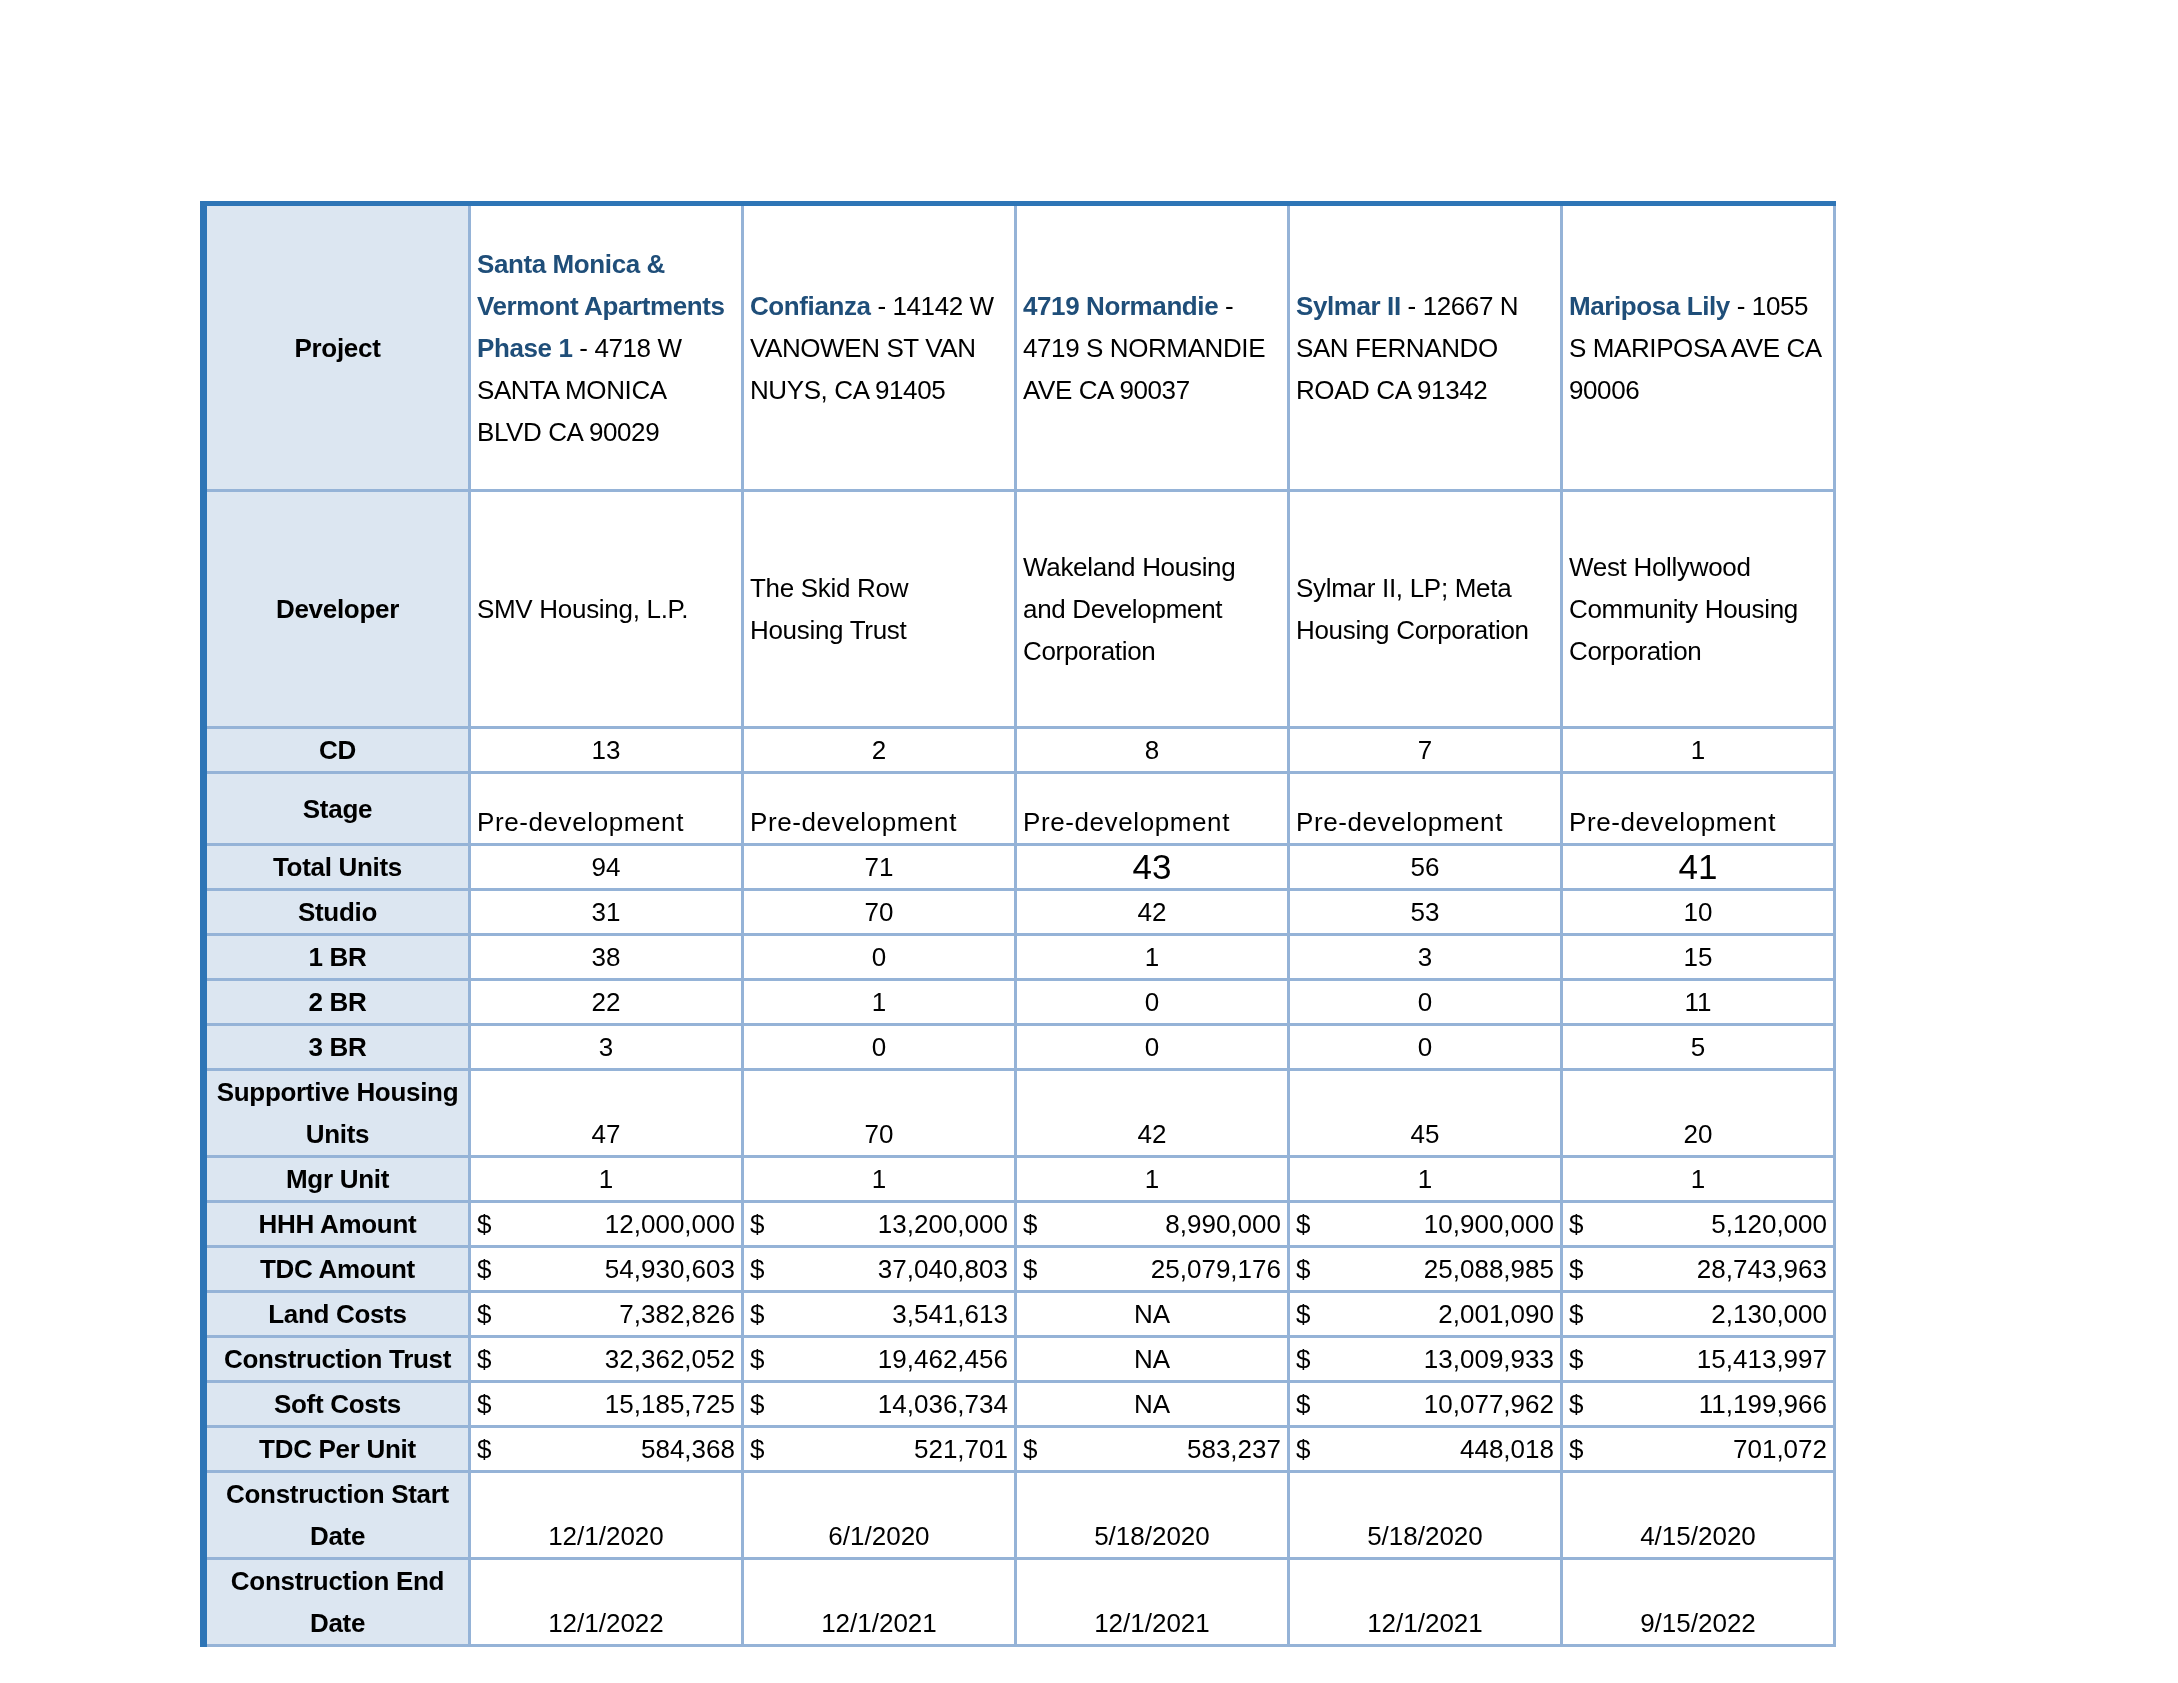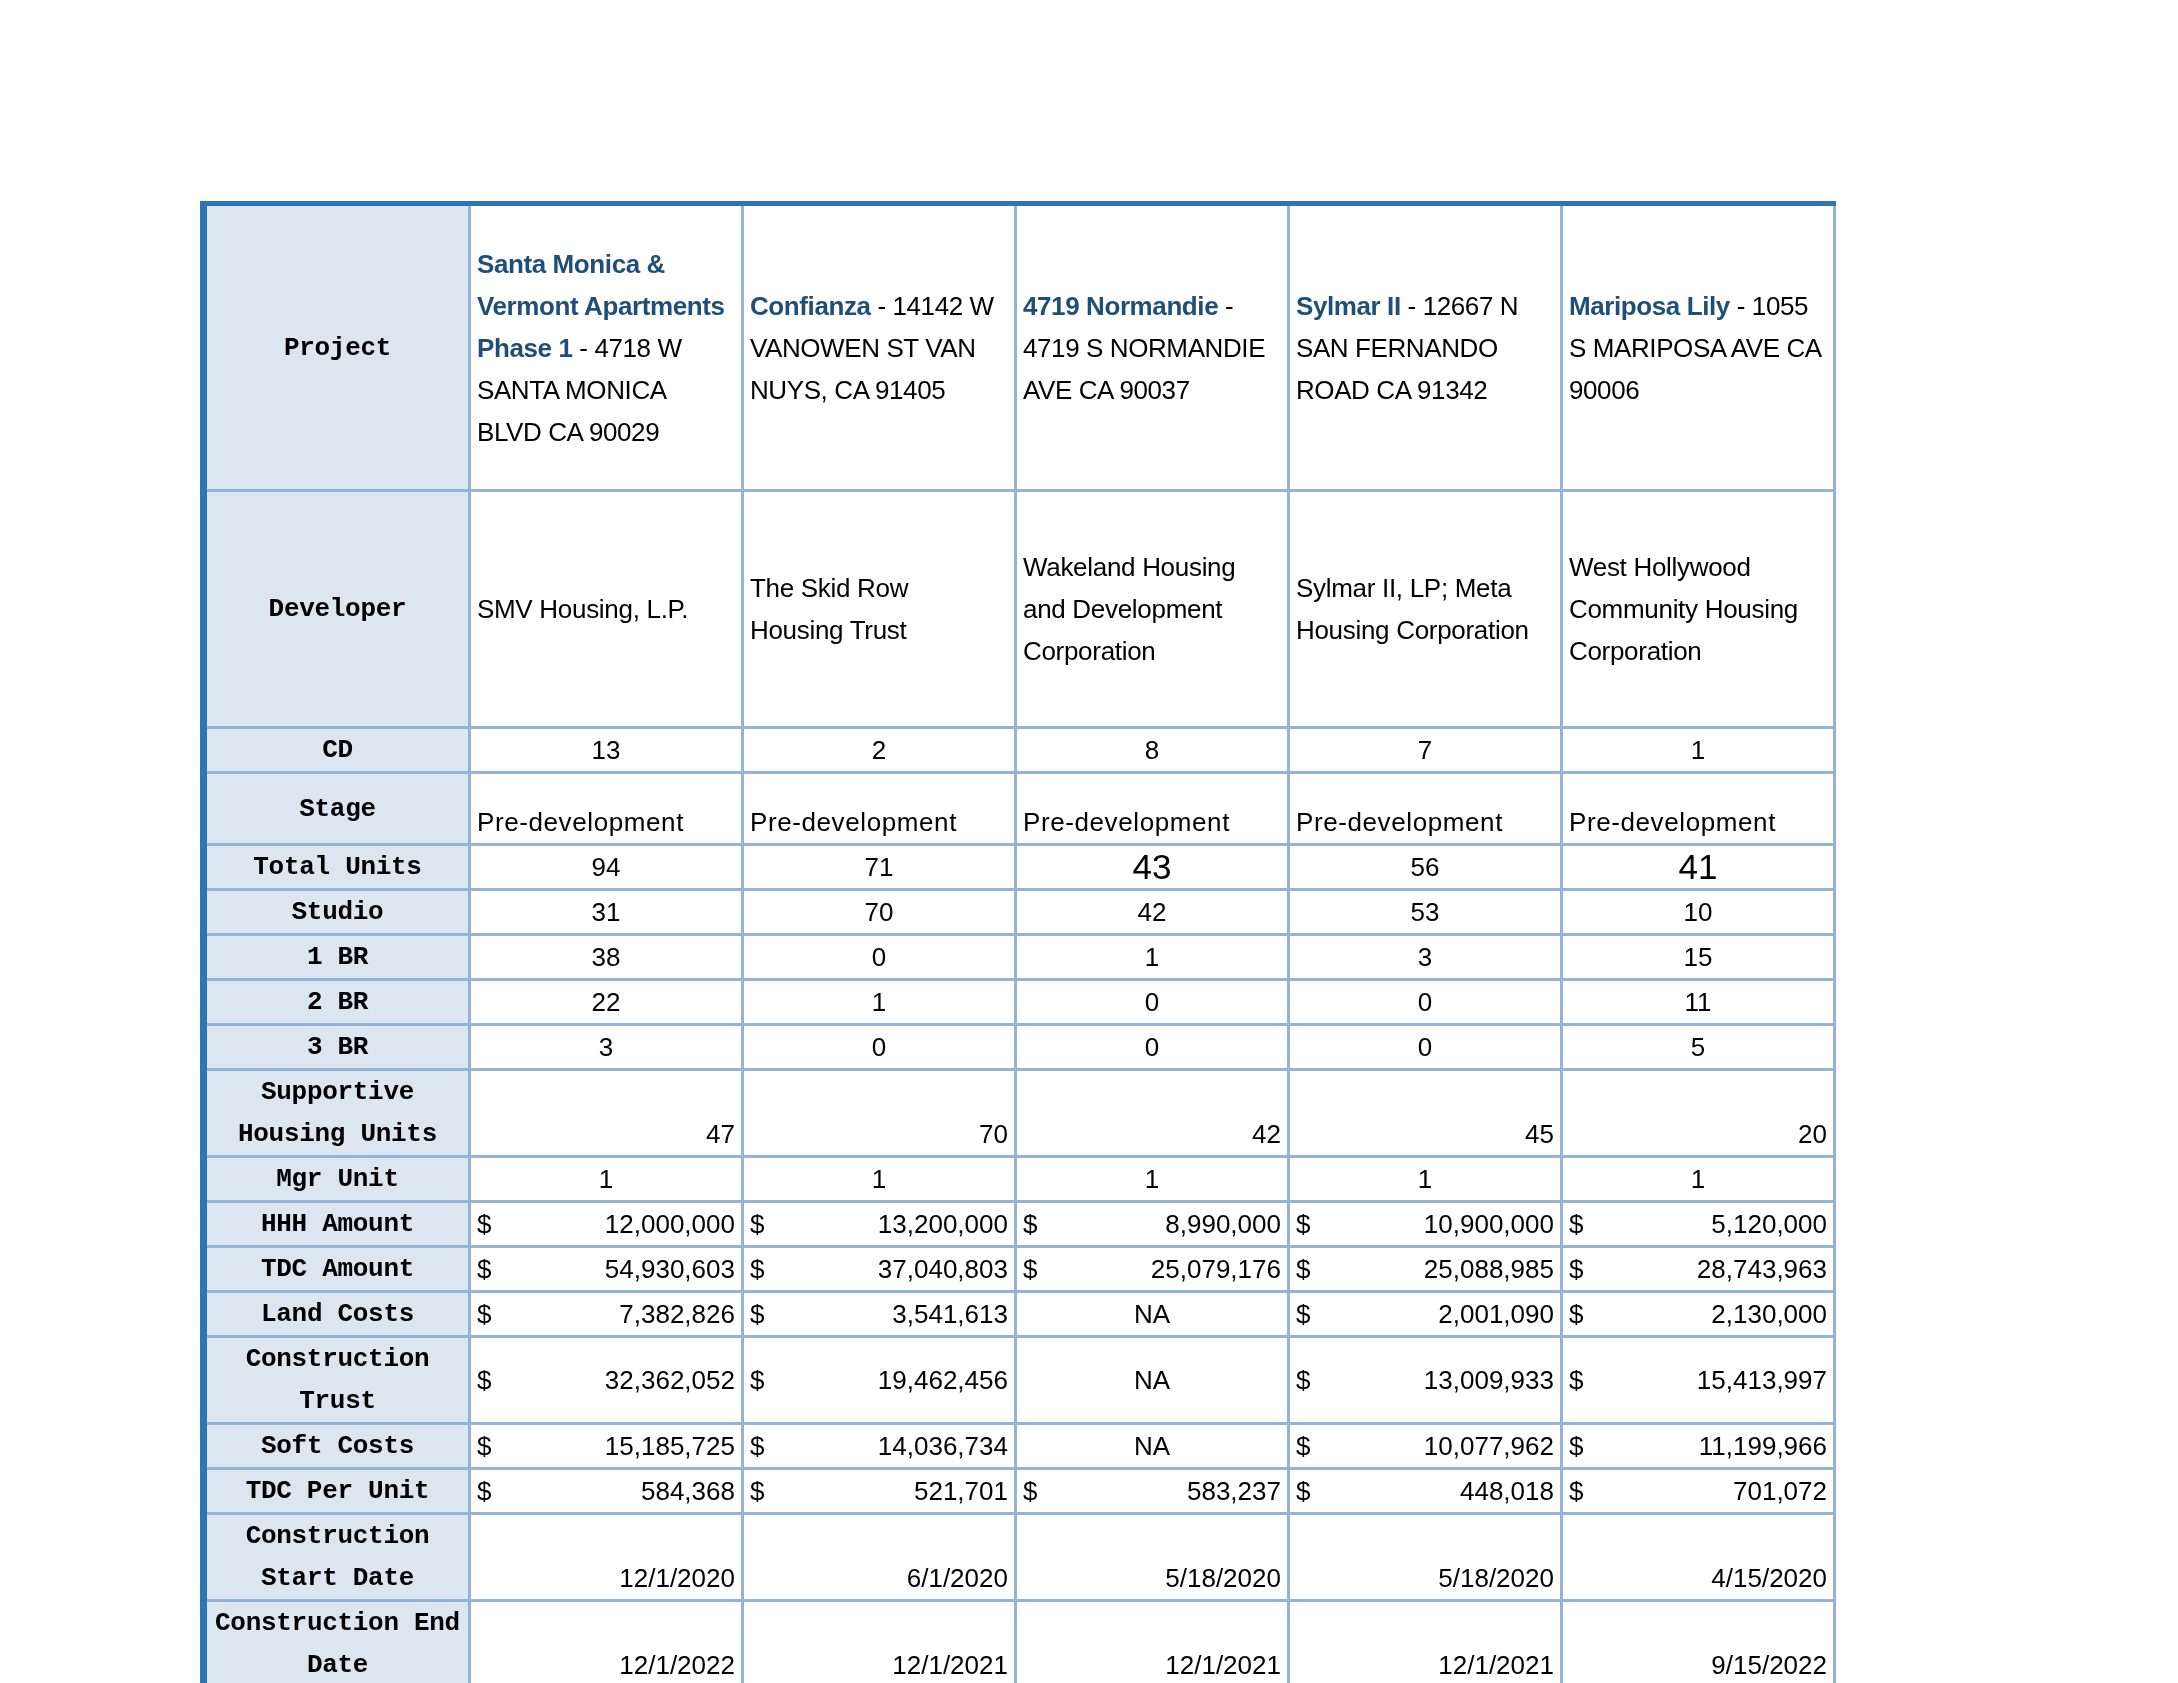--- a/index.html
+++ b/index.html
@@ -38,21 +38,20 @@
       line-height: 42px;
     }
     th.row-label {
       background: #DCE6F1;
       font-weight: bold;
       text-align: center;
       font-size: 23px;
       line-height: 34px;
       letter-spacing: -0.3px;
       vertical-align: middle;
-      font-family: Liberation Mono, monospace;
     }
     td.cell { background: #ffffff; }
     .r-project td, .r-project th { height: 283px; }
     .r-developer td, .r-developer th { height: 234px; }
     .r-single td, .r-single th { height: 36px; }
     .r-stage td, .r-stage th { height: 69px; }
     .r-double td, .r-double th { height: 65px; }
     .r-start td, .r-start th { height: 63px; }
     .r-end td, .r-end th { height: 64px; }
 
@@ -79,21 +78,21 @@
     td.total-cell { font-size: 24px; }
     td.total-cell.large { font-size: 35px; }
     td.stage-cell {
       vertical-align: bottom;
       font-size: 28px;
       line-height: 36px;
       letter-spacing: 0.6px;
       padding-bottom: 0;
     }
     td.bottom-center {
-      text-align: right;
+      text-align: center;
       vertical-align: bottom;
       font-size: 24px;
       line-height: 34px;
       padding-bottom: 2px;
     }
     td.money-cell {
       vertical-align: middle;
       font-size: 24px;
       line-height: 34px;
       padding: 0 10px 0 12px;

